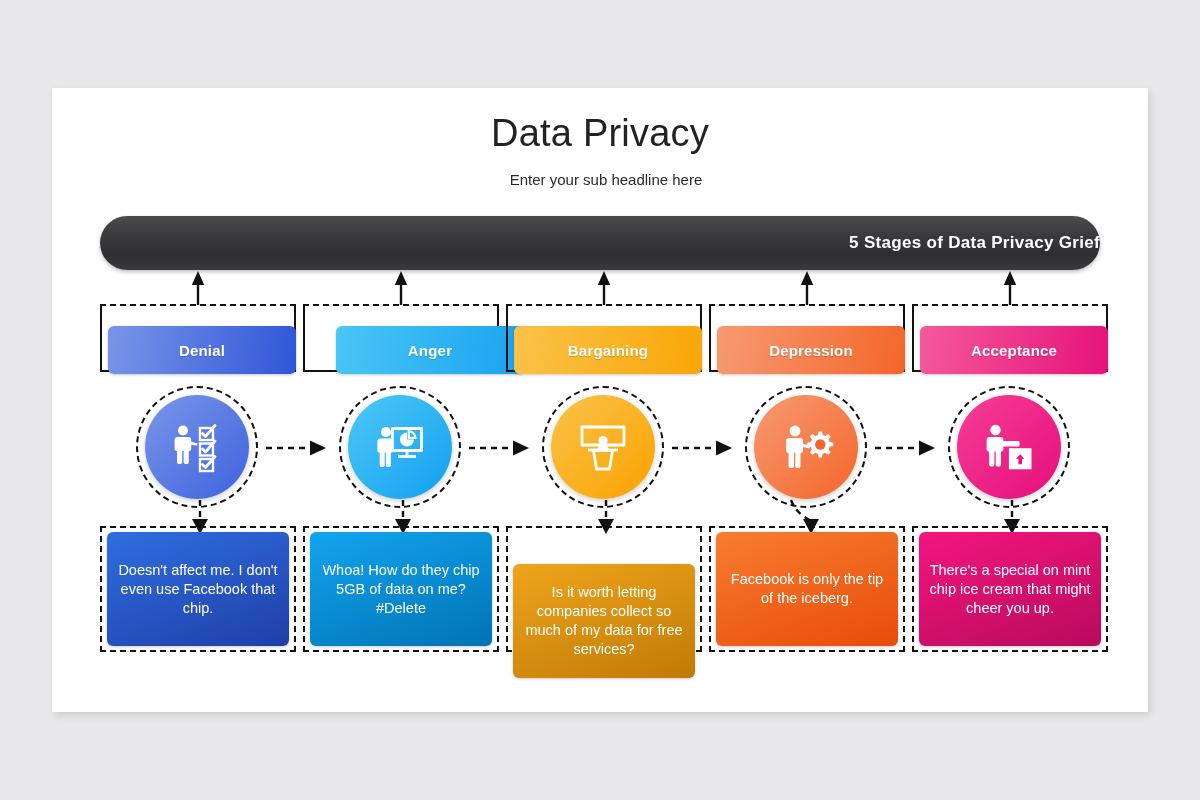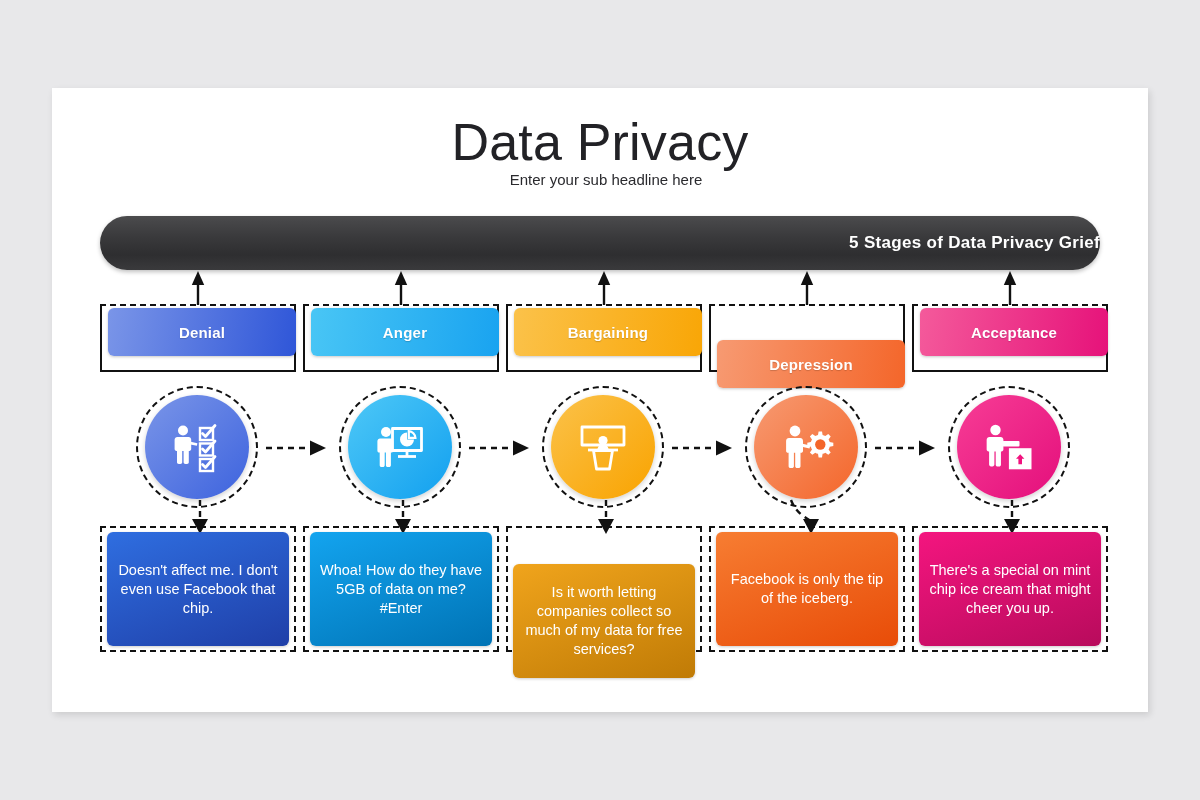--- a/index.html
+++ b/index.html
@@ -21,21 +21,21 @@
     background: #ffffff;
     box-shadow: 2px 3px 7px rgba(0,0,0,0.12);
   }
 
   
   #title {
     position: absolute;
     left: 0; top: 24px;
     width: 100%;
     text-align: center;
-    font-size: 52px;
+    font-size: 38px;
     font-weight: 400;
     color: #222226;
     letter-spacing: 0.2px;
   }
   #subtitle {
     position: absolute;
     left: 0; top: 83px;
     width: 100%;
     text-align: center;
     font-size: 15px;
@@ -77,21 +77,21 @@
     left: 0;
     width: 196px;
     height: 68px;
     border-left: 2.5px solid #111;
     border-right: 2.5px solid #111;
     border-bottom: 2.5px solid #111;
     border-top: 2.5px dashed #111;
   }
   .label-pill {
     position: absolute;
-    top: 220px;
+    top: 238px;
     left: 8px;
     width: 188px;
     height: 48px;
     border-radius: 6px;
     box-shadow: 0 1px 3px rgba(0,0,0,0.22);
     display: flex;
     align-items: center;
     justify-content: center;
   }
   .label-pill span {
@@ -244,21 +244,21 @@
         <div class="text-fill" style="background: linear-gradient(160deg, rgb(47, 110, 224) 0%, rgb(31, 63, 168) 100%);">
           <span>Doesn't affect me. I don't even use Facebook that chip.</span>
         </div>
       </div>
       <div class="col" style="left: 251px;">
         <div class="arrow-up"><svg width="14" height="36" viewBox="0 0 14 36">
       <line x1="7" y1="35" x2="7" y2="14" stroke="#111" stroke-width="2.4"></line>
       <polygon points="7,1 13.2,15 0.8,15" fill="#111"></polygon>
     </svg></div>
         <div class="label-frame"></div>
-        <div class="label-pill" style="background: linear-gradient(100deg, rgb(73, 198, 245) 0%, rgb(25, 163, 240) 100%);">
+        <div class="label-pill" style="background: linear-gradient(100deg, rgb(73, 198, 245) 0%, rgb(25, 163, 240) 100%); margin-left: 25px;">
           <span>Anger</span>
         </div>
         <div class="circle-wrap">
           <div class="circle-ring"></div>
           <div class="circle-fill" style="background: linear-gradient(135deg, rgb(78, 200, 247) 0%, rgb(18, 160, 239) 100%);">
             <span>
     <svg width="56" height="56" viewBox="0 0 56 56">
       <g fill="#ffffff">
         <circle cx="14" cy="13" r="5"></circle>
         <path d="M9.4 19.5h9.2c1.5 0 2.6 1.2 2.6 2.7v9.6c0 1-.8 1.8-1.8 1.8h-.5v12.6c0 1-.8 1.8-1.8 1.8h-1.4c-1 0-1.8-.8-1.8-1.8V33.6h-1.2v12.6c0 1-.8 1.8-1.8 1.8H9.5c-1 0-1.8-.8-1.8-1.8V33.6h-.5c-1 0-1.8-.8-1.8-1.8v-9.6c0-1.5 1.2-2.7 2.6-2.7z"></path>
@@ -281,21 +281,21 @@
         <div class="arrow-right"><svg width="62" height="18" viewBox="0 0 62 18">
         <line x1="0" y1="9" x2="42" y2="9" stroke="#111" stroke-width="2.6" stroke-dasharray="6 5"></line>
         <polygon points="60,9 44,1.6 44,16.4" fill="#111"></polygon>
       </svg></div>
         <div class="arrow-down"><svg width="44" height="42" viewBox="0 0 44 42">
       <path d="M22,2 C22,12 22,16 22,24" fill="none" stroke="#111" stroke-width="2.4" stroke-dasharray="6 5"></path>
       <polygon points="22,36 14,21 30,21" fill="#111"></polygon>
     </svg></div>
         <div class="text-frame"></div>
         <div class="text-fill" style="background: linear-gradient(160deg, rgb(19, 164, 239) 0%, rgb(0, 115, 181) 100%);">
-          <span>Whoa! How do they have 5GB of data on me? #Enter</span>
+          <span>Whoa! How do they chip 5GB of data on me? #Delete</span>
         </div>
       </div>
       <div class="col" style="left: 454px;">
         <div class="arrow-up"><svg width="14" height="36" viewBox="0 0 14 36">
       <line x1="7" y1="35" x2="7" y2="14" stroke="#111" stroke-width="2.4"></line>
       <polygon points="7,1 13.2,15 0.8,15" fill="#111"></polygon>
     </svg></div>
         <div class="label-frame"></div>
         <div class="label-pill" style="background: linear-gradient(100deg, rgb(251, 194, 74) 0%, rgb(249, 166, 6) 100%);">
           <span>Bargaining</span>
@@ -330,21 +330,21 @@
         <div class="text-fill" style="background: linear-gradient(160deg, rgb(240, 164, 28) 0%, rgb(192, 123, 6) 100%); margin-top: 32px;">
           <span>Is it worth letting companies collect so much of my data for free services?</span>
         </div>
       </div>
       <div class="col" style="left: 657px;">
         <div class="arrow-up"><svg width="14" height="36" viewBox="0 0 14 36">
       <line x1="7" y1="35" x2="7" y2="14" stroke="#111" stroke-width="2.4"></line>
       <polygon points="7,1 13.2,15 0.8,15" fill="#111"></polygon>
     </svg></div>
         <div class="label-frame"></div>
-        <div class="label-pill" style="background: linear-gradient(100deg, rgb(247, 154, 114) 0%, rgb(244, 102, 42) 100%); margin-top: 32px;">
+        <div class="label-pill" style="background: linear-gradient(100deg, rgb(247, 154, 114) 0%, rgb(244, 102, 42) 100%);">
           <span>Depression</span>
         </div>
         <div class="circle-wrap">
           <div class="circle-ring"></div>
           <div class="circle-fill" style="background: linear-gradient(135deg, rgb(247, 154, 114) 0%, rgb(244, 102, 42) 100%);">
             <span>
     <svg width="56" height="56" viewBox="0 0 56 56">
       <g fill="#ffffff">
         <circle cx="17" cy="12" r="5.4"></circle>
         <path d="M11.8 19h10.4c1.6 0 2.8 1.3 2.8 2.9v10c0 1.1-.9 1.9-1.9 1.9h-.6v13.4c0 1.1-.9 1.9-1.9 1.9h-1.5c-1.1 0-1.9-.9-1.9-1.9V33.8h-1.3v13.4c0 1.1-.9 1.9-1.9 1.9h-1.5c-1.1 0-1.9-.9-1.9-1.9V33.8h-.6c-1.1 0-1.9-.9-1.9-1.9v-10c0-1.6 1.3-2.9 2.8-2.9z"></path>

